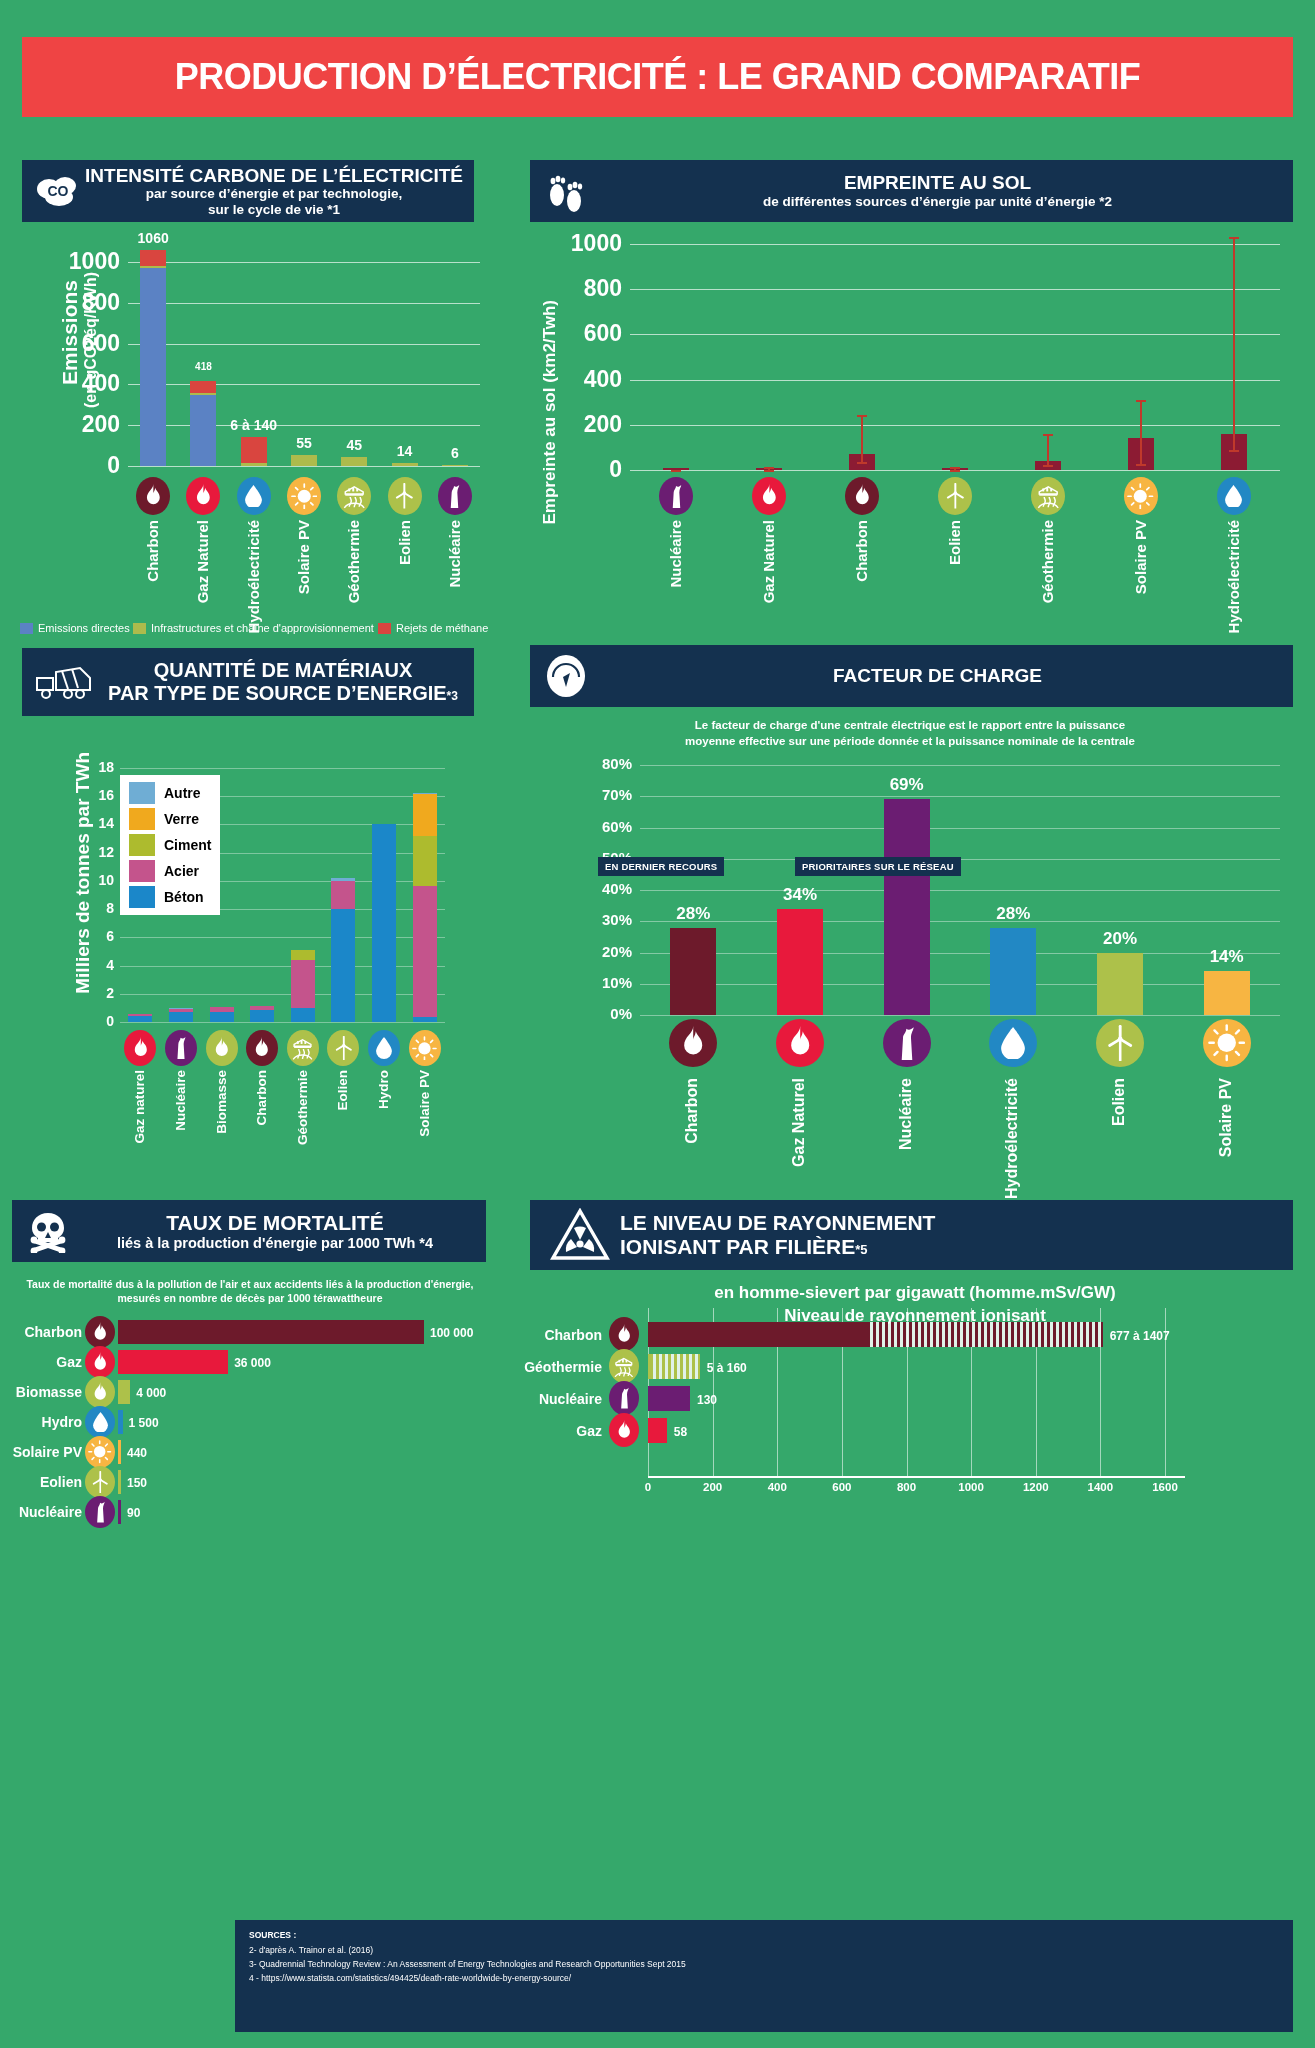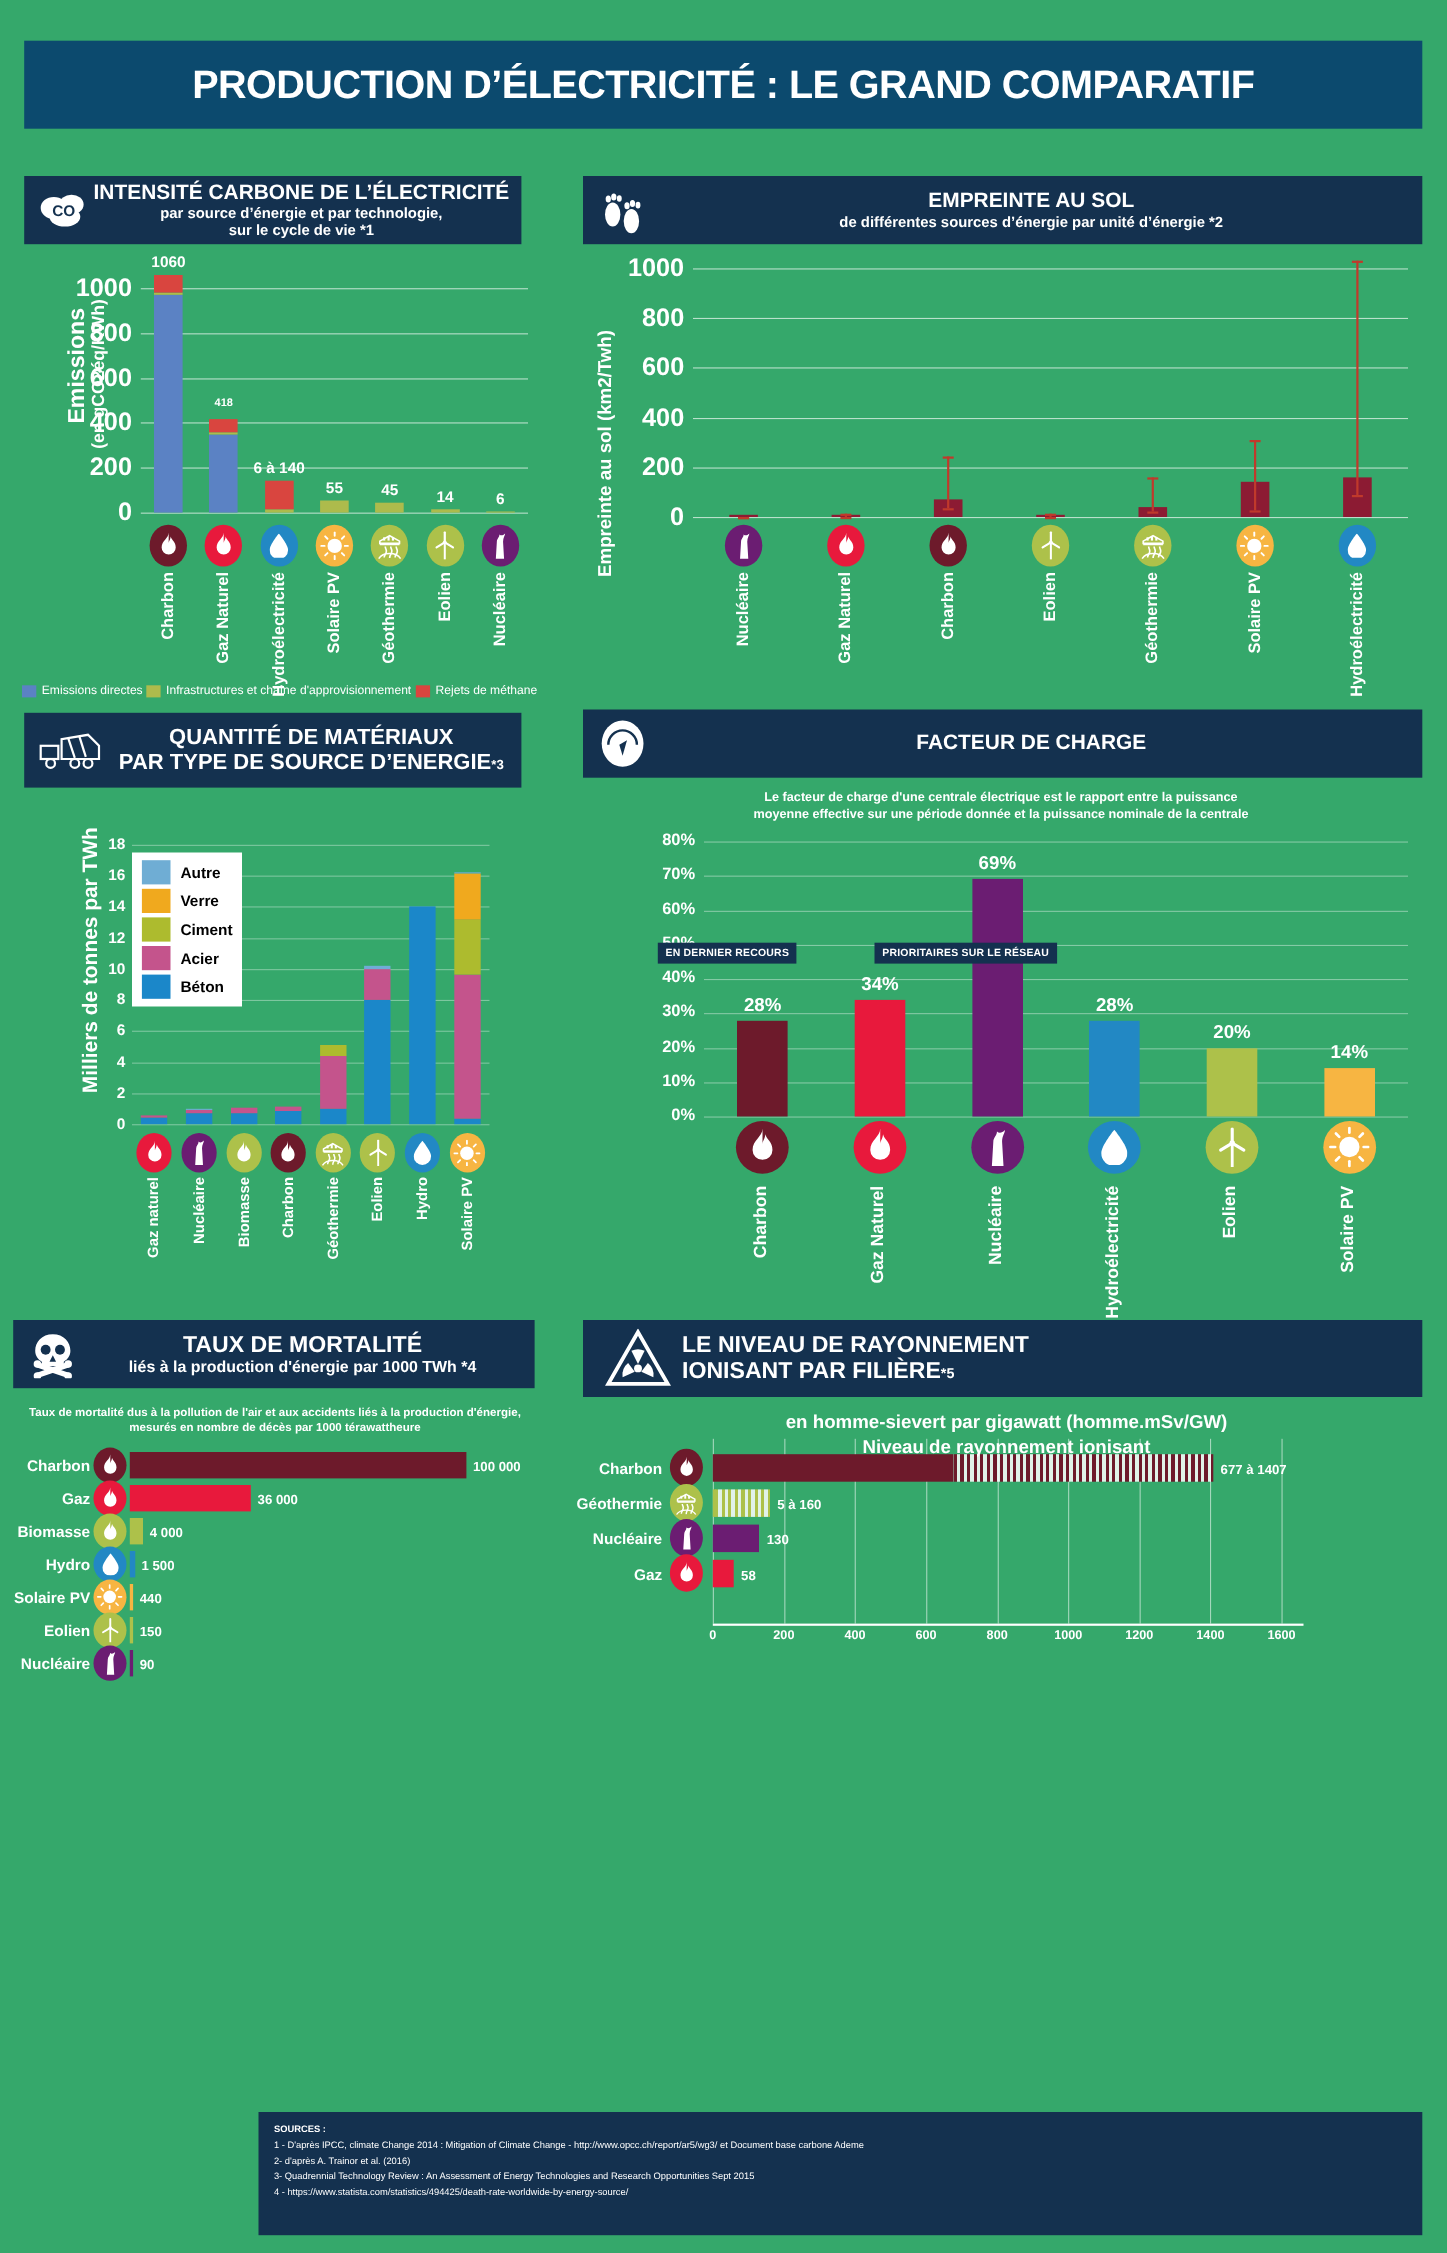--- a/index.html
+++ b/index.html
@@ -6,21 +6,21 @@
   body {
     width:1315px; height:2048px;
     background:#35a86b;
     font-family:"Liberation Sans", sans-serif;
     color:#fff;
     position:relative;
     overflow:hidden;
   }
   .mainTitleBar{
     position:absolute; left:22px; top:37px; width:1271px; height:80px;
-    background:#0c4a6e; display:flex; align-items:center; justify-content:center;
+    background:#ef4444; display:flex; align-items:center; justify-content:center;
   }
   .mainTitleBar h1{
     font-size:36px; font-weight:bold; letter-spacing:-0.5px; color:#fff;
     font-family:"Liberation Sans", sans-serif;
   }
   .hdrBar{
     position:absolute; background:#14314f; display:flex; align-items:center;
     padding:6px 10px;
   }
   .hdrTxt{ flex:1; text-align:center; line-height:1.15; }
@@ -795,17 +795,16 @@
       <svg width="16.5" height="21" viewBox="0 0 20 26">
         <path d="M10 0 C10 6 3 8 3 15 A7 7 0 0 0 17 15 C17 9 13 8 12 4 C11.5 8 10 8.5 10 11 C10 8 10 4 10 0 Z" fill="#fff"></path>
       </svg>
     </div>
     <div class="bar" style="left:128px;top:1418px;width:18.741249999999997px;height:25px;background:#e8193c;"></div>
     <div class="hBarVal" style="left:153.74125px;top:1425px;">58</div>
   </div>
 
 <div class="sourcesBox" style="left:235px; top:1920px; width:1058px; height:112px;">
   <div class="st">SOURCES :</div>
-  <div class="sl">1 - D'après IPCC, climate Change 2014 : Mitigation of Climate Change - http://www.opcc.ch/report/ar5/wg3/ et Document base carbone Ademe</div>
   <div class="sl">2- d'après A. Trainor et al. (2016)</div>
   <div class="sl">3- Quadrennial Technology Review :  An Assessment of Energy Technologies and Research Opportunities Sept 2015</div>
   <div class="sl">4 - https://www.statista.com/statistics/494425/death-rate-worldwide-by-energy-source/</div>
 </div>
 
 </body></html>

